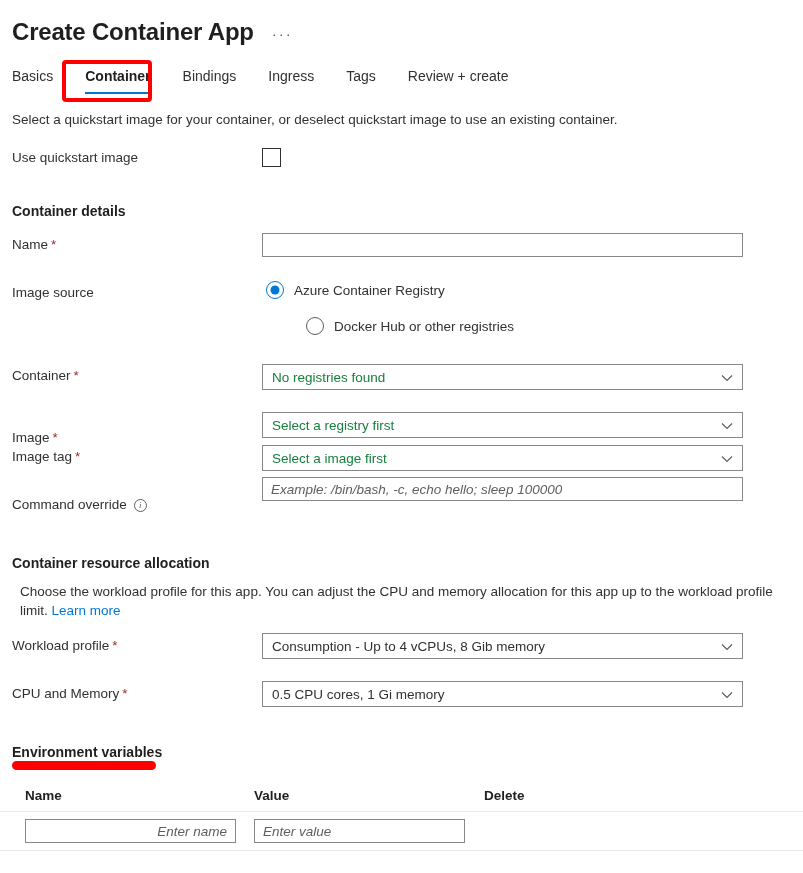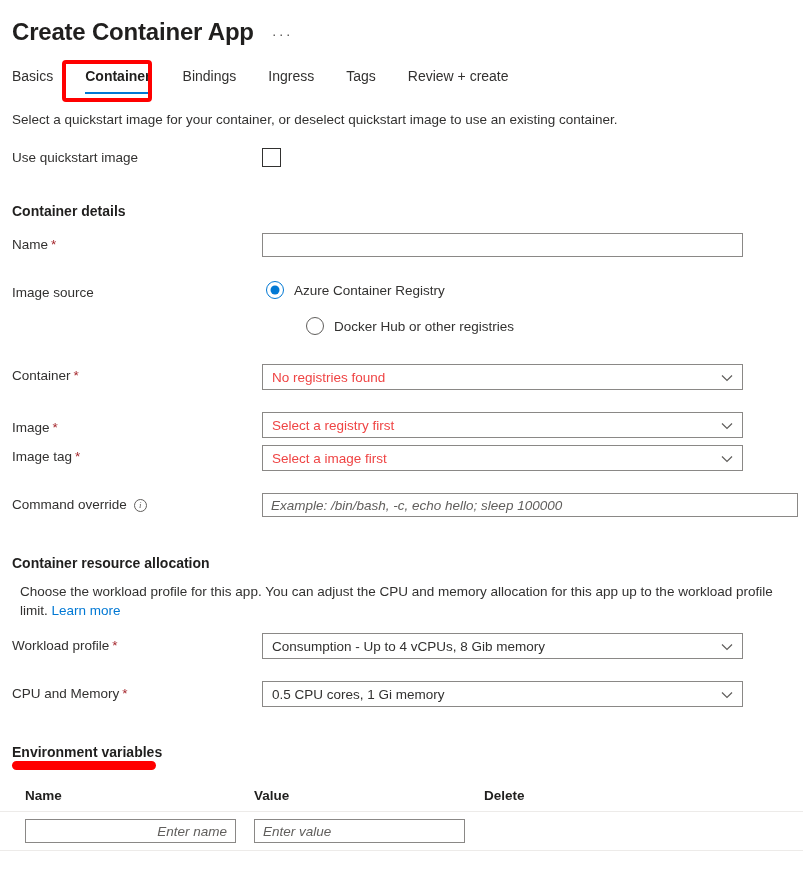--- a/index.html
+++ b/index.html
@@ -183,21 +183,21 @@
     border: 1px solid #8a8886;
     background: #ffffff;
     box-sizing: border-box;
     display: flex;
     align-items: center;
     justify-content: space-between;
     padding: 0 8px 0 9px;
     font-size: 13.5px;
     color: #323130;
   }
-  .dropdown.muted { color: #ef4444; }
+  .dropdown.muted { color: #15803d; }
   .chev {
     width: 11px;
     height: 11px;
     flex: 0 0 auto;
     margin-right: 2px;
   }
   .chev svg { display: block; }
 
   .radio-row {
     position: absolute;
@@ -317,21 +317,21 @@
 </div>
 <div class="dropdown muted" style="left:262px; top:364px; width:481px;">
   <span>No registries found</span>
   <span class="chev">
     <svg viewBox="0 0 12 12" width="12" height="12">
         <path d="M1 3.5 L6 8.5 L11 3.5" fill="none" stroke="#605e5c" stroke-width="1.2"></path>
       </svg>
   </span>
 </div>
 
-<div class="field-label" style="top:418px;text-align:right;">
+<div class="field-label" style="top:428px;text-align:right;">
   <span>Image</span>
   <span class="req">*</span>
 </div>
 <div class="dropdown muted" style="left:262px; top:412px; width:481px;">
   <span>Select a registry first</span>
   <span class="chev">
     <svg viewBox="0 0 12 12" width="12" height="12">
         <path d="M1 3.5 L6 8.5 L11 3.5" fill="none" stroke="#605e5c" stroke-width="1.2"></path>
       </svg>
   </span>
@@ -347,21 +347,21 @@
     <svg viewBox="0 0 12 12" width="12" height="12">
         <path d="M1 3.5 L6 8.5 L11 3.5" fill="none" stroke="#605e5c" stroke-width="1.2"></path>
       </svg>
   </span>
 </div>
 
 <div class="field-label" style="top:495px;">
   <span>Command override</span>
   <span class="info-icon">i</span>
 </div>
-<div class="textbox" style="left:262px; top:493px; width:536px;">
+<div class="textbox" style="left:262px; top:477px; width:481px;">
   <span class="ph">Example: /bin/bash, -c, echo hello; sleep 100000</span>
 </div>
 
 <div class="section-head" style="top:553px;">Container resource allocation</div>
 
 <div class="desc" style="top:582px; width:775px;margin-left:8px;">
   <span>Choose the workload profile for this app. You can adjust the CPU and memory allocation for this app up to the workload profile limit.</span>
   <span class="link">Learn</span>
   <span class="link">more</span>
 </div>

